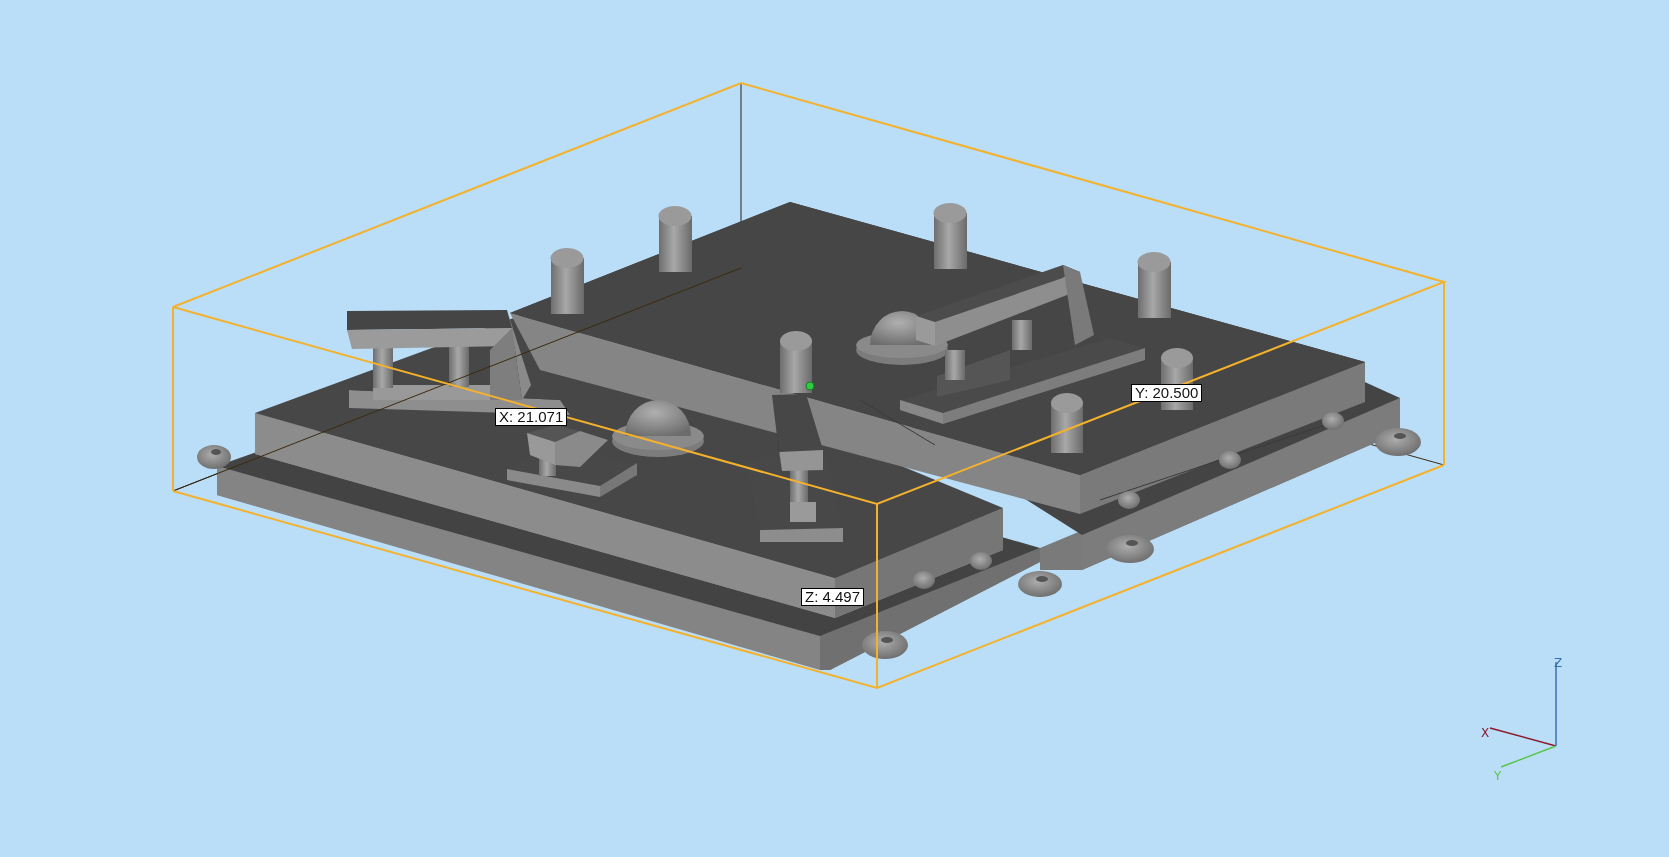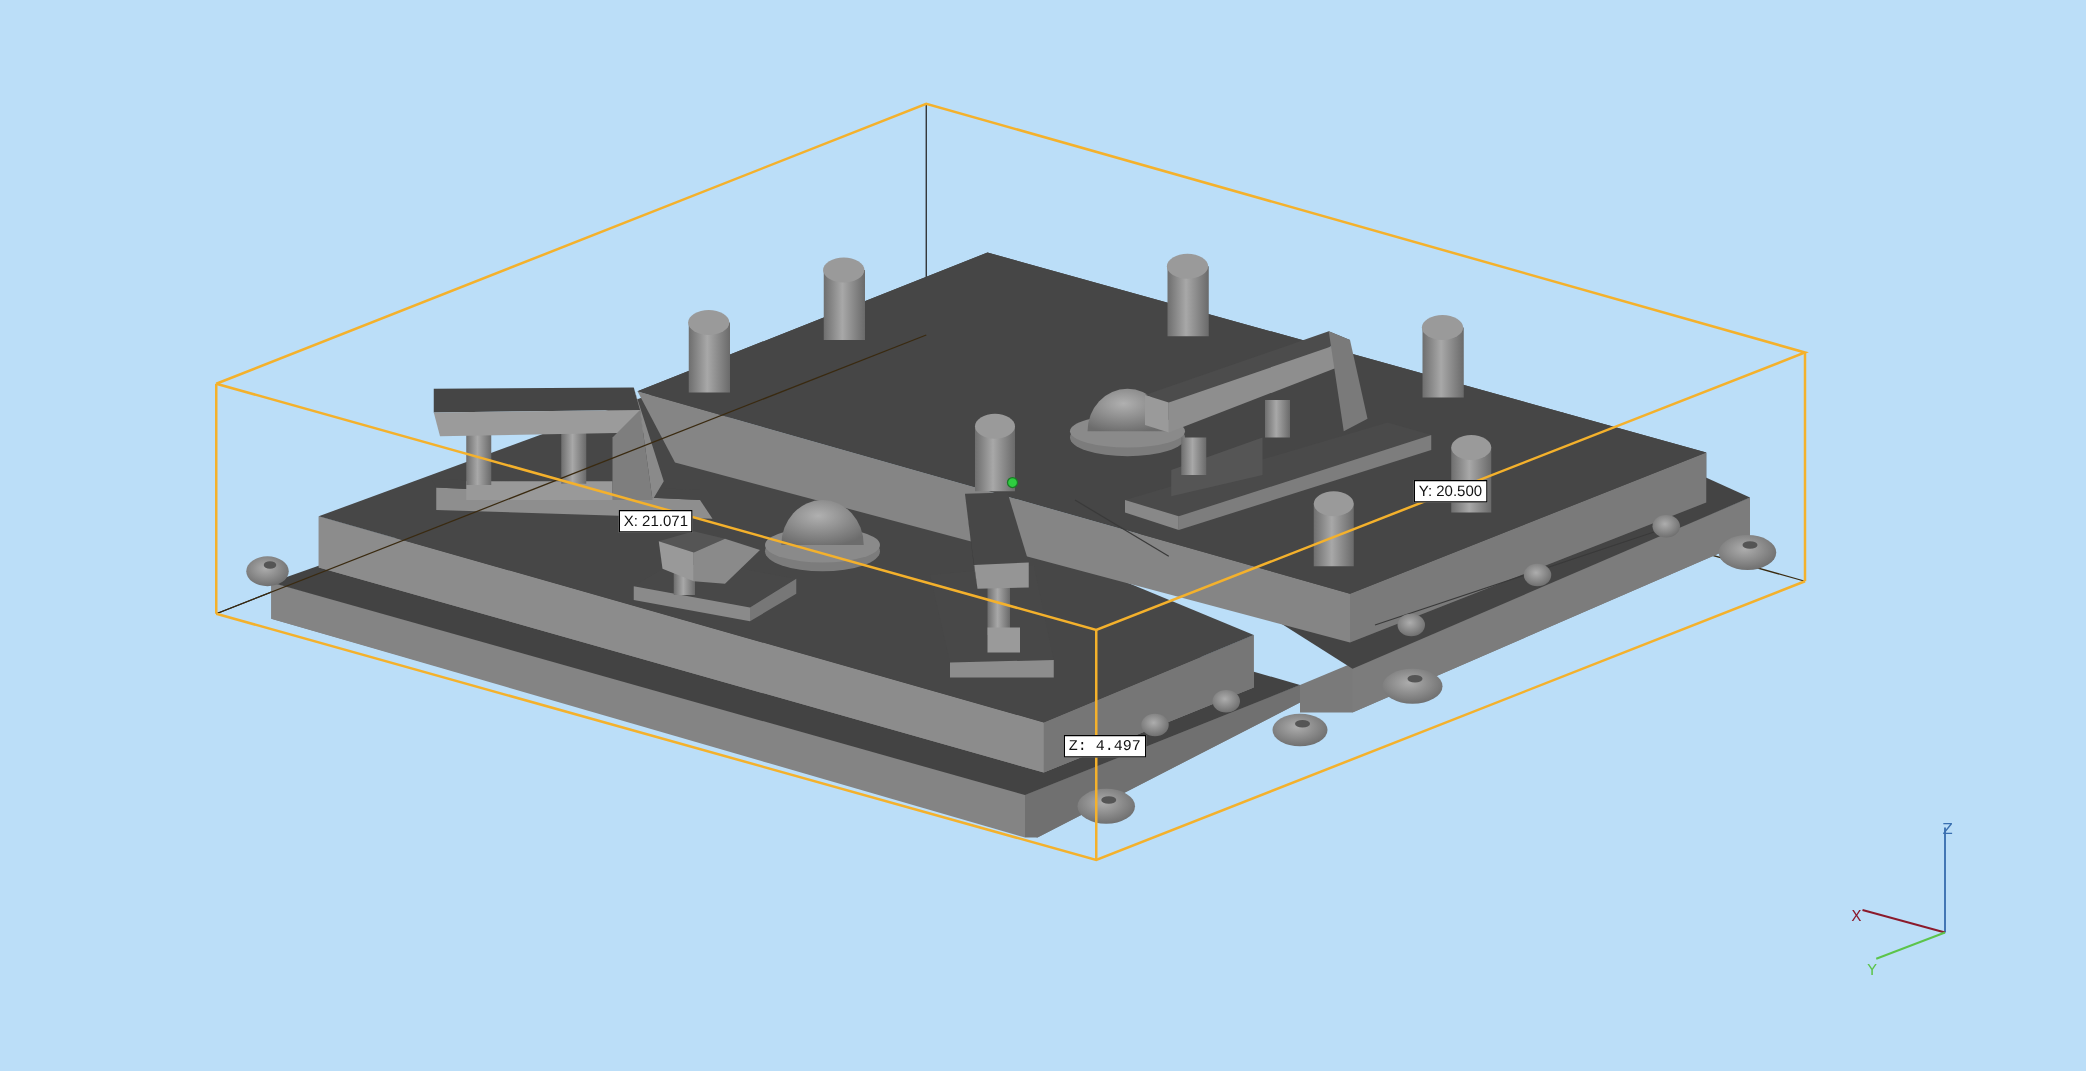--- a/index.html
+++ b/index.html
@@ -13,21 +13,21 @@
       position: absolute; left: 0; top: 0; width: 1669px; height: 857px;
       background: #bbdef8;
     }
     #scene { position: absolute; left: 0; top: 0; }
     .dim-label {
       position: absolute;
       background: #ffffff;
       border: 1px solid #000000;
       color: #111111;
       font-family: "Liberation Sans", sans-serif;
-      font-size: 12px;
+      font-size: 15px;
       line-height: 14px;
       padding: 1px 3px;
       white-space: nowrap;
     }
     #triad { position: absolute; left: 1470px; top: 650px; }
     .axis-letter {
       position: absolute;
       font-family: "DejaVu Sans", sans-serif;
       font-size: 12px;
       line-height: 12px;
@@ -224,21 +224,21 @@
       <polyline points="173,491 877,688 1444,465"></polyline>
     </g>
 
     <g>
       <circle cx="810" cy="386" r="4" fill="#2ecc40" stroke="#1a7a25" stroke-width="1"></circle>
     </g>
   </svg>
 
   <div class="dim-label" style="left:495px; top:408px;">X: 21.071</div>
   <div class="dim-label" style="left:1131px; top:384px;">Y: 20.500</div>
-  <div class="dim-label" style="left:851px; top:588px;font-family:Liberation Mono, monospace;">Z: 4.497</div>
+  <div class="dim-label" style="left:801px; top:588px;">Z: 4.497</div>
 
   <div id="triad">
     <svg width="100" height="140" viewBox="0 0 100 140">
       <line x1="86" y1="96" x2="86" y2="12" stroke="#3a6fb0" stroke-width="1.5"></line>
       <line x1="86" y1="96" x2="20" y2="78" stroke="#8b1a2b" stroke-width="1.5"></line>
       <line x1="86" y1="96" x2="31" y2="117" stroke="#5cc44a" stroke-width="1.5"></line>
     </svg>
     <span class="axis-letter" style="left:84px; top:7px; color:#3a6fb0;">Z</span>
     <span class="axis-letter" style="left:11px; top:77px; color:#8b1a2b;">X</span>
     <span class="axis-letter" style="left:24px; top:120px; color:#5cc44a;">Y</span>

